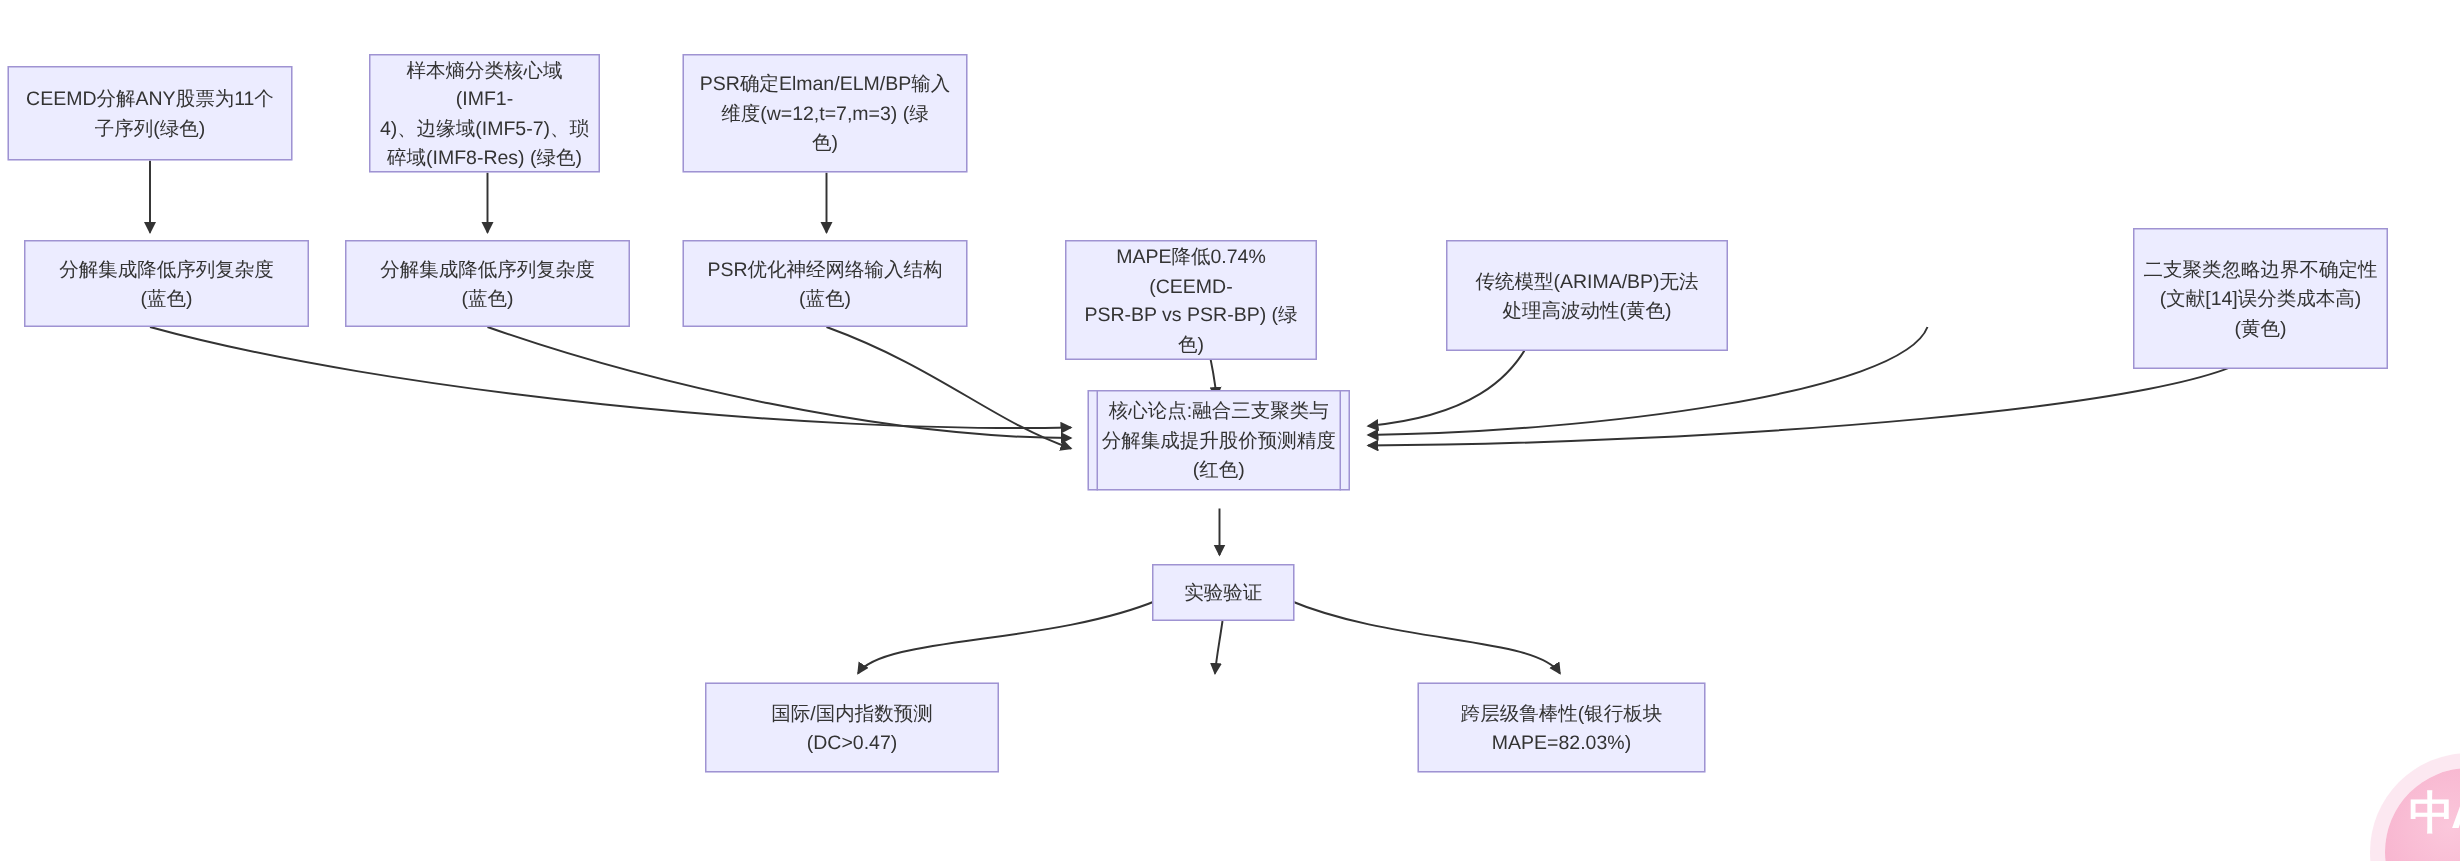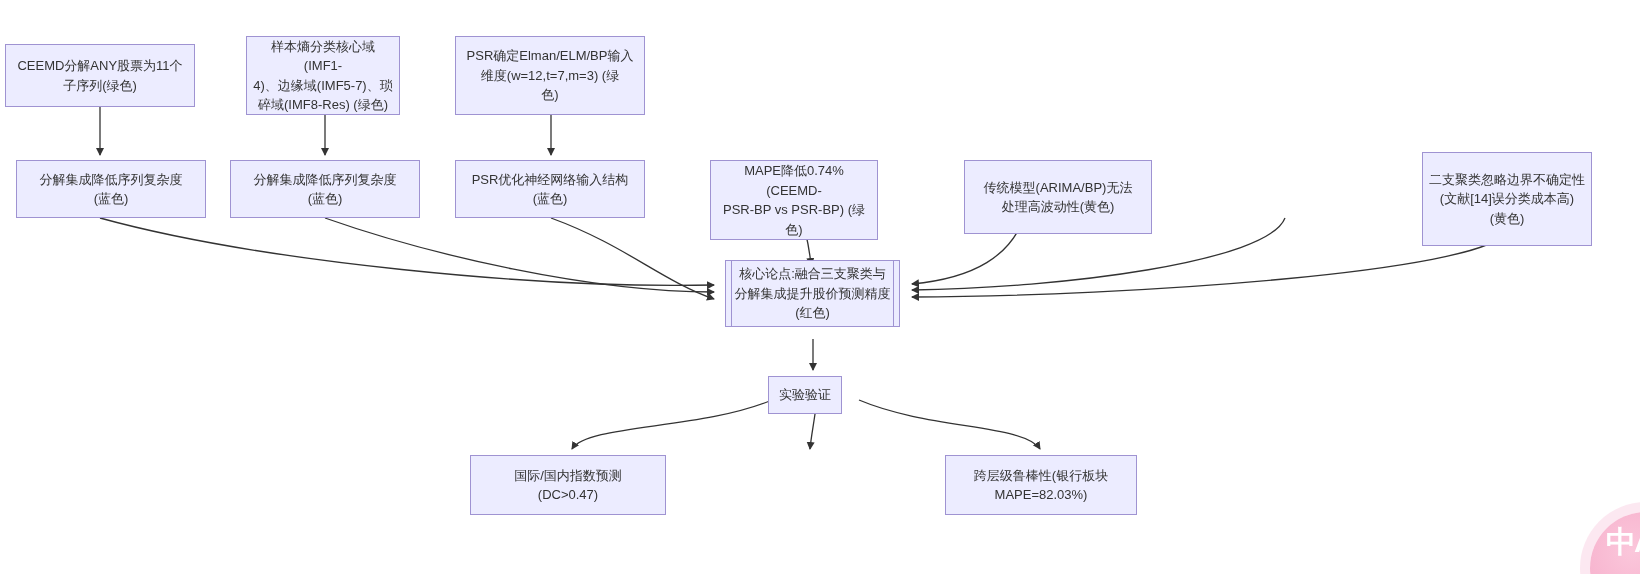--- a/index.html
+++ b/index.html
@@ -122,21 +122,21 @@
 
 
   <div class="node" style="left:1422px;top:152px;width:170px;height:94px">二支聚类忽略边界不确定性
 (文献[14]误分类成本高)
 (黄色)</div>
 
   <div class="node subroutine" style="left:725px;top:260px;width:175px;height:67px">核心论点:融合三支聚类与
 分解集成提升股价预测精度
 (红色)</div>
 
-  <div class="node" style="left:768px;top:376px;width:74px;height:38px">实验验证</div>
+  <div class="node" style="left:768px;top:376px;width:95px;height:38px">实验验证</div>
 
   <div class="node" style="left:470px;top:455px;width:196px;height:60px">国际/国内指数预测
 (DC&gt;0.47)</div>
 
 
   <div class="node" style="left:945px;top:455px;width:192px;height:60px">跨层级鲁棒性(银行板块
 MAPE=82.03%)</div>
 
   <button id="translate-fab">
     <span>中A</span>

